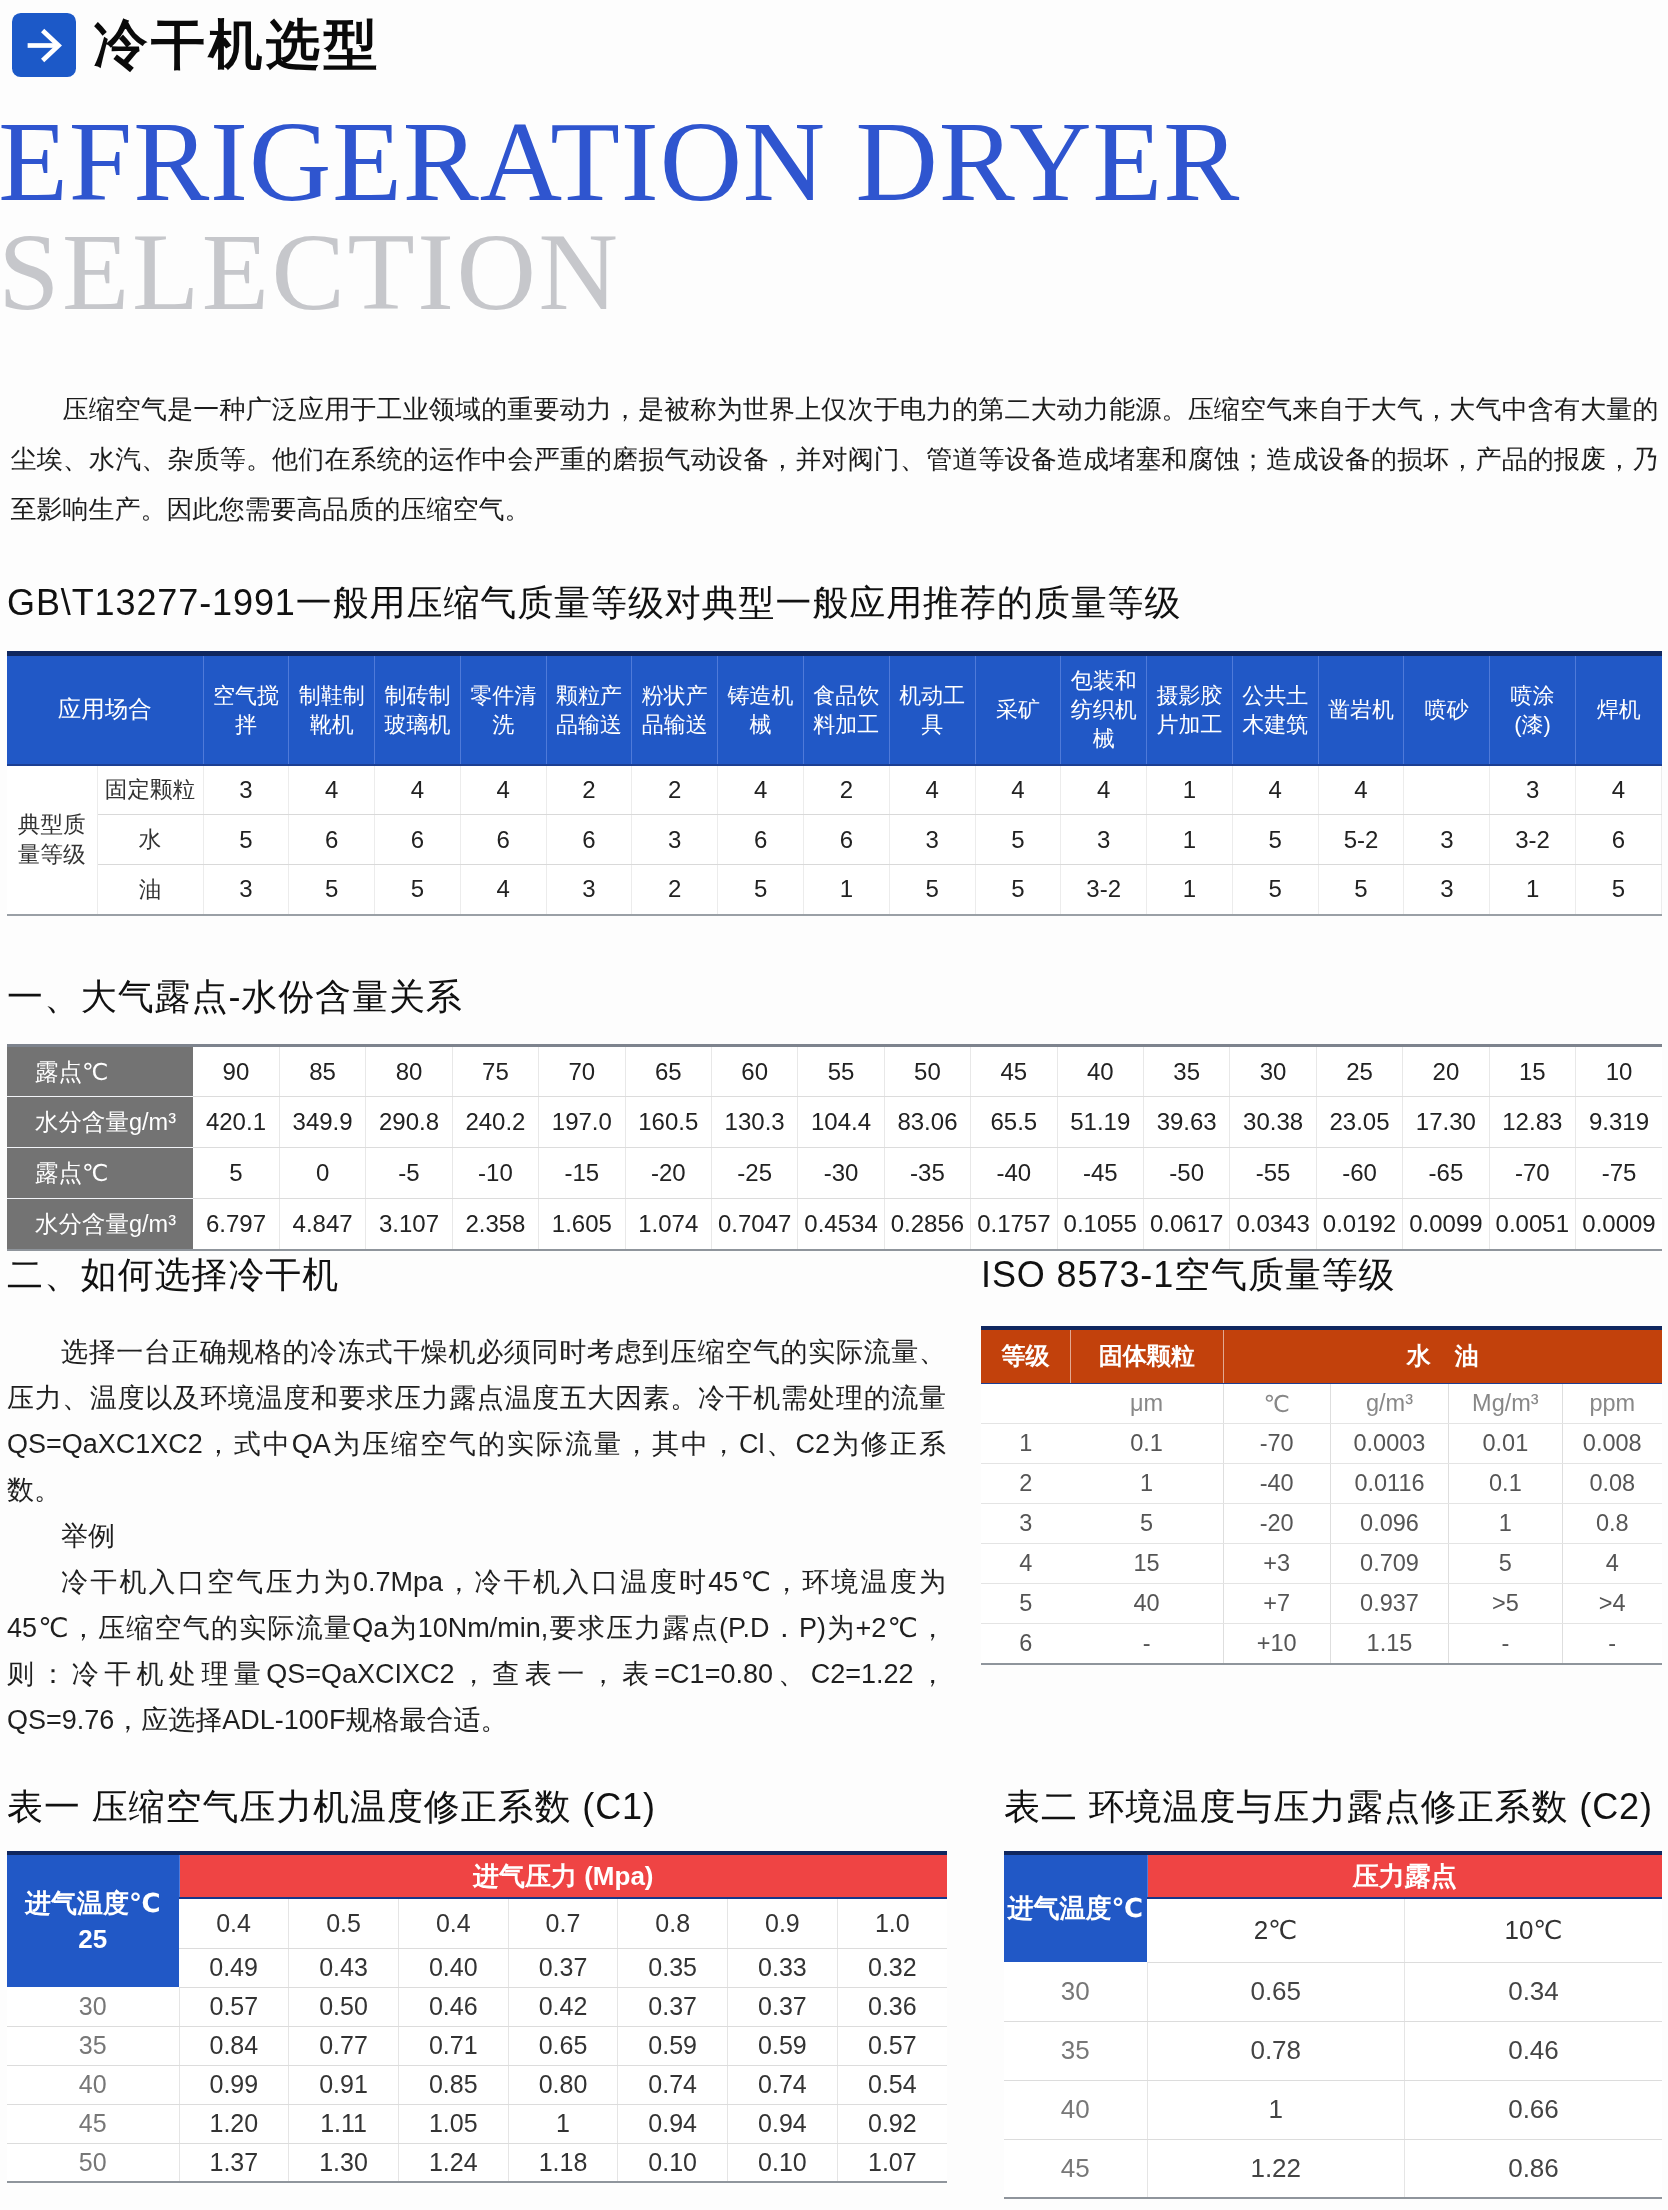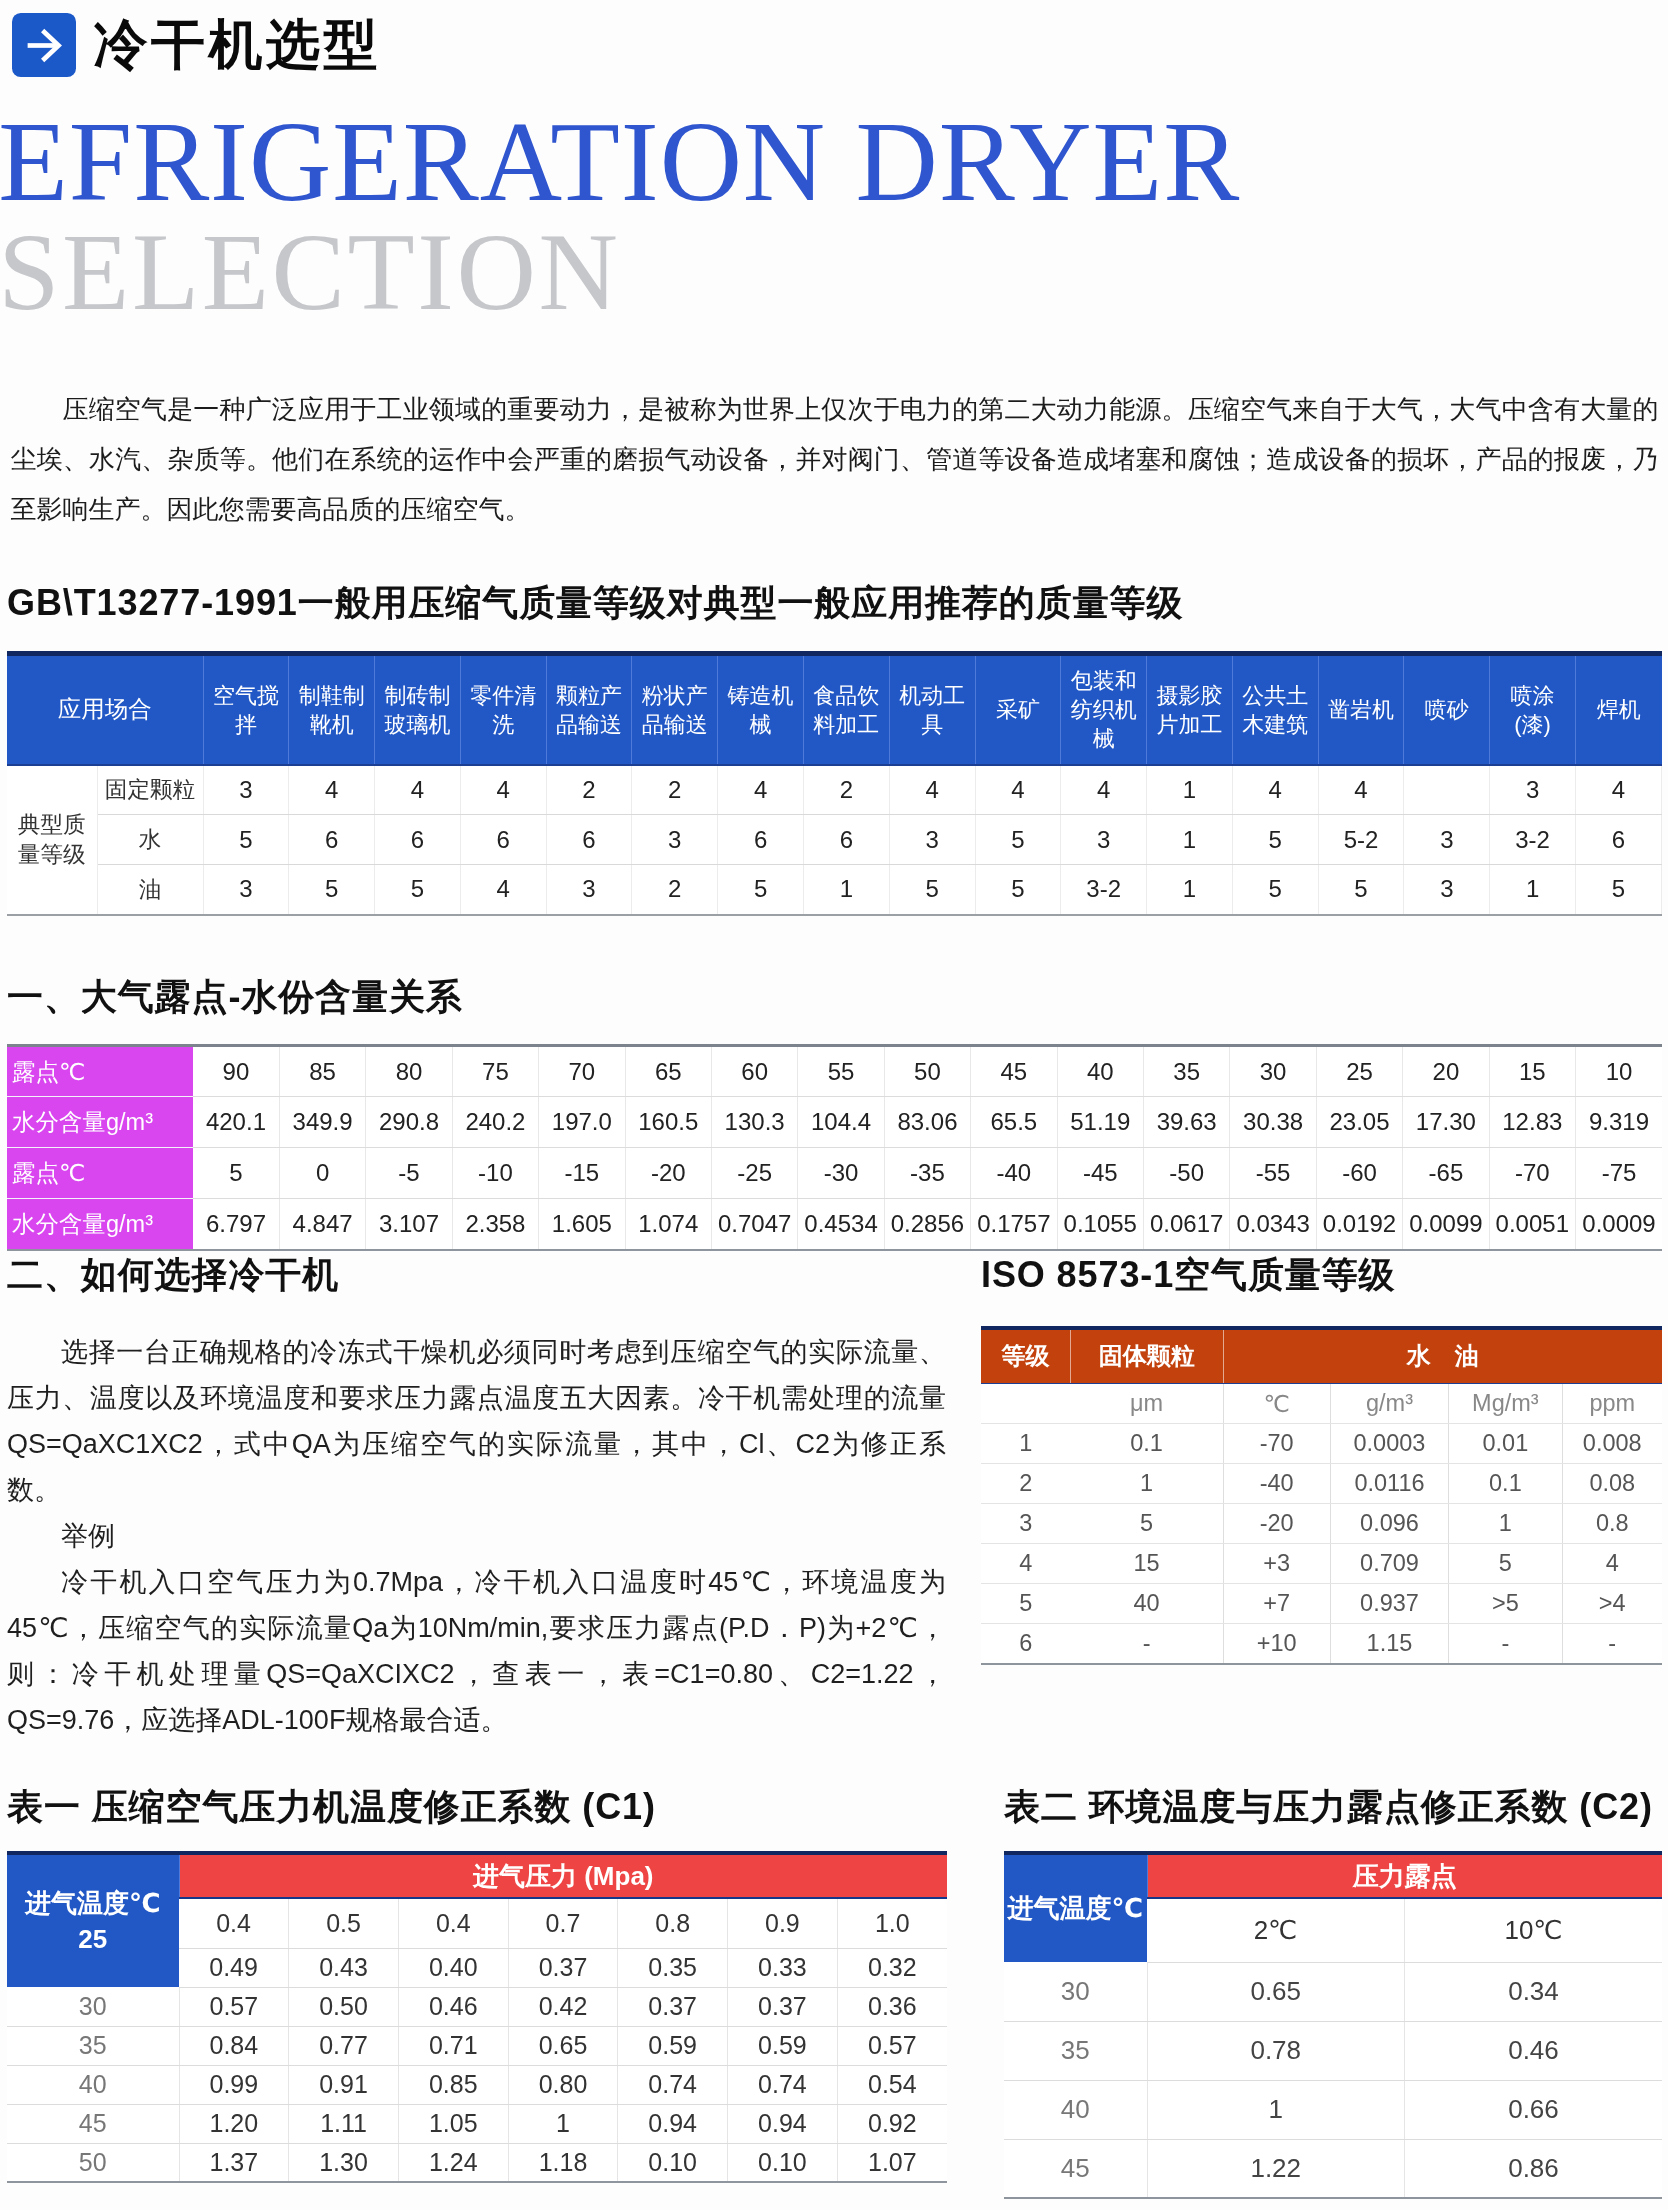--- a/index.html
+++ b/index.html
@@ -10,21 +10,21 @@
   .page{padding:0 7px;}
   
   .hdr{display:flex;align-items:center;gap:17.4px;padding:8.7px 0 0 5.2px;}
   .hdr-icon{width:64px;height:64px;border-radius:8.7px;background:#1c59c8;display:flex;align-items:center;justify-content:center;flex:0 0 auto;}
   .hdr-icon svg{width:45px;height:45px;}
   .hdr-cn{margin:0;font-size:54px;font-weight:bold;letter-spacing:3.5px;color:#0a0a0a;}
   .title-en{font-family:"Liberation Serif","DejaVu Serif",serif;font-size:114px;line-height:1.02;color:#2f55cf;margin:22.6px 0 0 -8.7px;letter-spacing:0.9px;white-space:nowrap;}
   .title-en2{font-family:"Liberation Serif","DejaVu Serif",serif;font-size:110px;line-height:1.0;color:#c6c7cb;margin:-3.5px 0 0 -8.7px;letter-spacing:2.6px;}
   .intro{font-size:26px;line-height:50px;text-align:justify;text-indent:2em;margin:57px 3.5px 0 3.5px;color:#1c1c1c;}
   
-  .sec-title{font-size:36px;font-weight:bold;color:#111;margin:0;letter-spacing:0.9px;}
+  .sec-title{font-size:36px;font-weight:normal;color:#111;margin:0;letter-spacing:0.9px;}
   .gb-title{margin-top:45px;}
   .s1-title{margin-top:57px;}
   
   table{border-collapse:collapse;table-layout:fixed;}
   th,td{box-sizing:border-box;}
   
   .gb{width:1655px;margin-top:22.6px;border-bottom:2.6px solid #9aa0a6;}
   .gb thead th{
     background:#2158c6;color:#fff;font-size:22px;font-weight:500;line-height:1.32;
     padding:10.4px 4.3px;border-top:5.2px solid #10275f;border-right:1.7px solid #4f7ad9;border-bottom:2.6px solid #1c3f93;
@@ -35,21 +35,21 @@
   .gb tbody th,.gb tbody td{
     background:#fff;color:#222;font-size:24px;text-align:center;height:50px;
     border-right:1.7px solid #ececec;border-bottom:1.7px solid #d9d9d9;font-weight:normal;word-break:break-all;
   }
   .gb tbody tr:last-child td,.gb tbody tr:last-child th{border-bottom:none;}
   .gb tbody th.gb-group{font-size:22.6px;color:#333;line-height:1.3;padding:0 7px;}
   .gb tbody td.gb-sublabel{font-size:22.6px;color:#333;}
   
   .dew{width:1655px;margin-top:22.6px;border-top:3.5px solid #7d838d;border-bottom:2.6px solid #8f959c;}
   .dew th{
-    background:#d946ef;color:#fff;font-size:23.5px;font-weight:normal;text-align:left;padding-left:5px;
+    background:#737373;color:#fff;font-size:23.5px;font-weight:normal;text-align:left;padding-left:28px;
     height:51px;border-bottom:1.7px solid #f2f4f8;
   }
   .dew td{
     background:#fff;color:#222;font-size:24px;text-align:center;height:51px;
     border-right:1.7px solid #e8e8e8;border-bottom:1.7px solid #dcdcdc;
   }
   .dew tr:last-child td,.dew tr:last-child th{border-bottom:none;}
   .dew td:last-child{border-right:none;}
   
   .mid{display:flex;gap:35px;}

